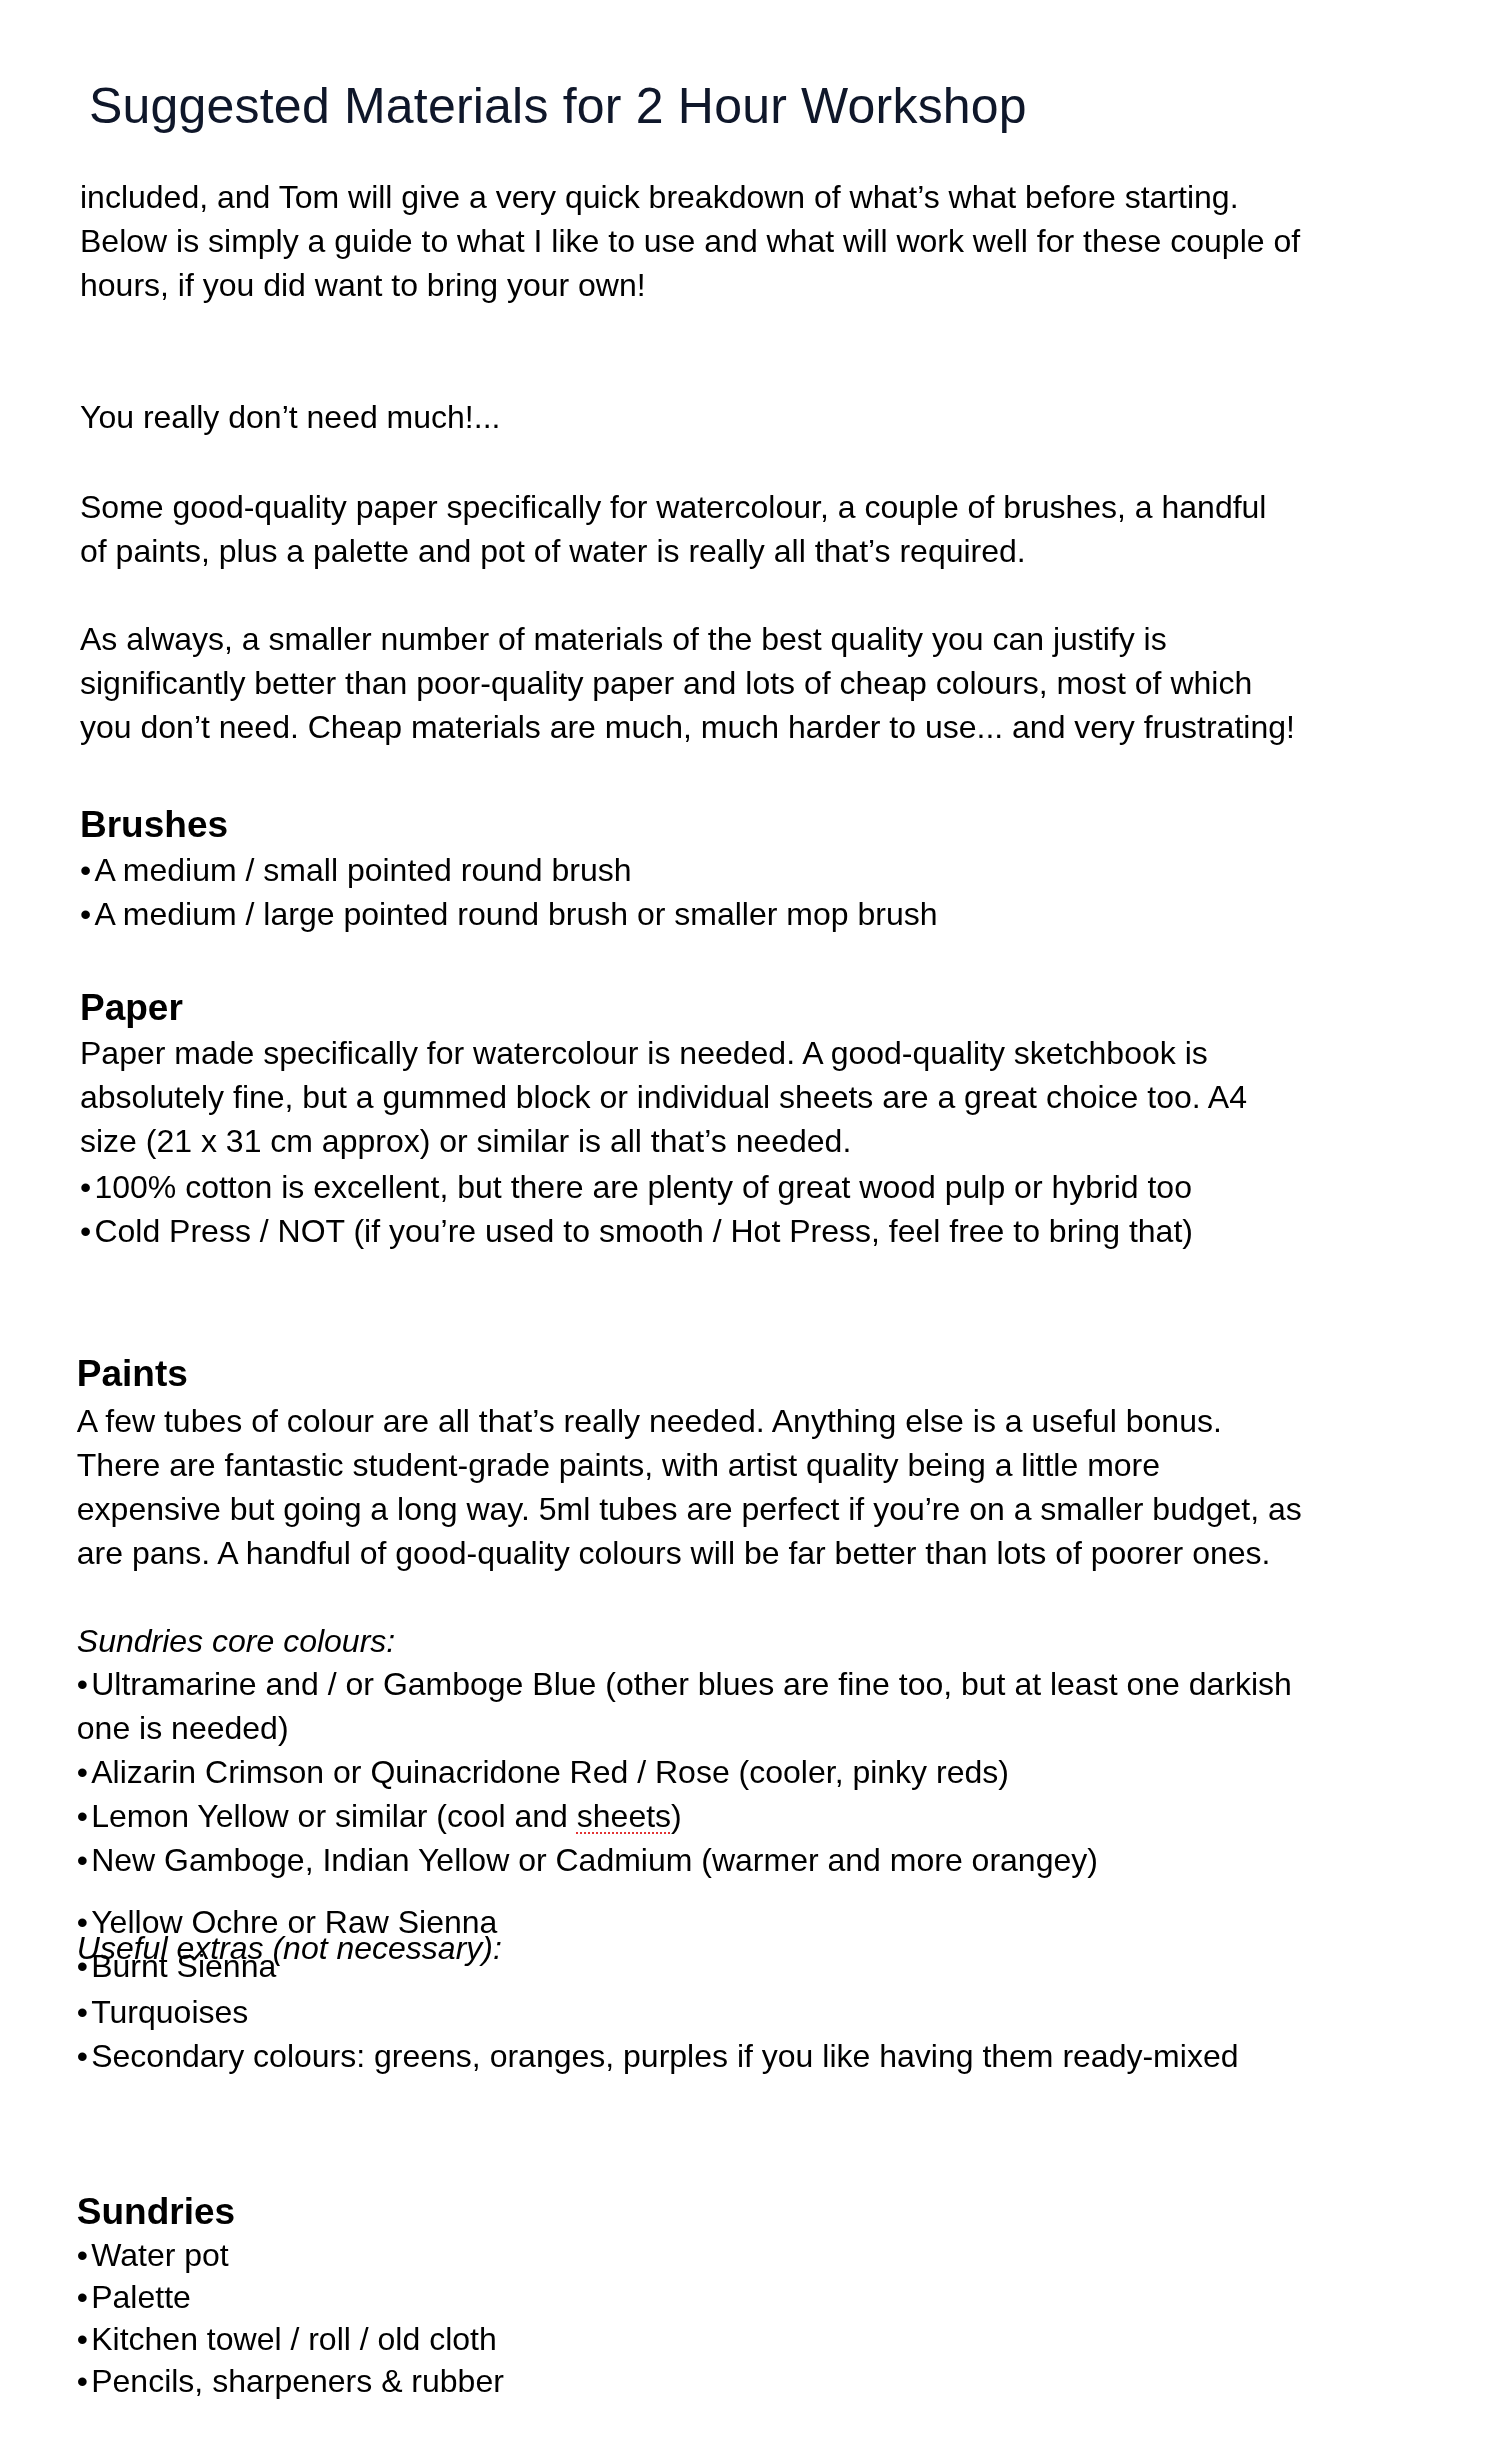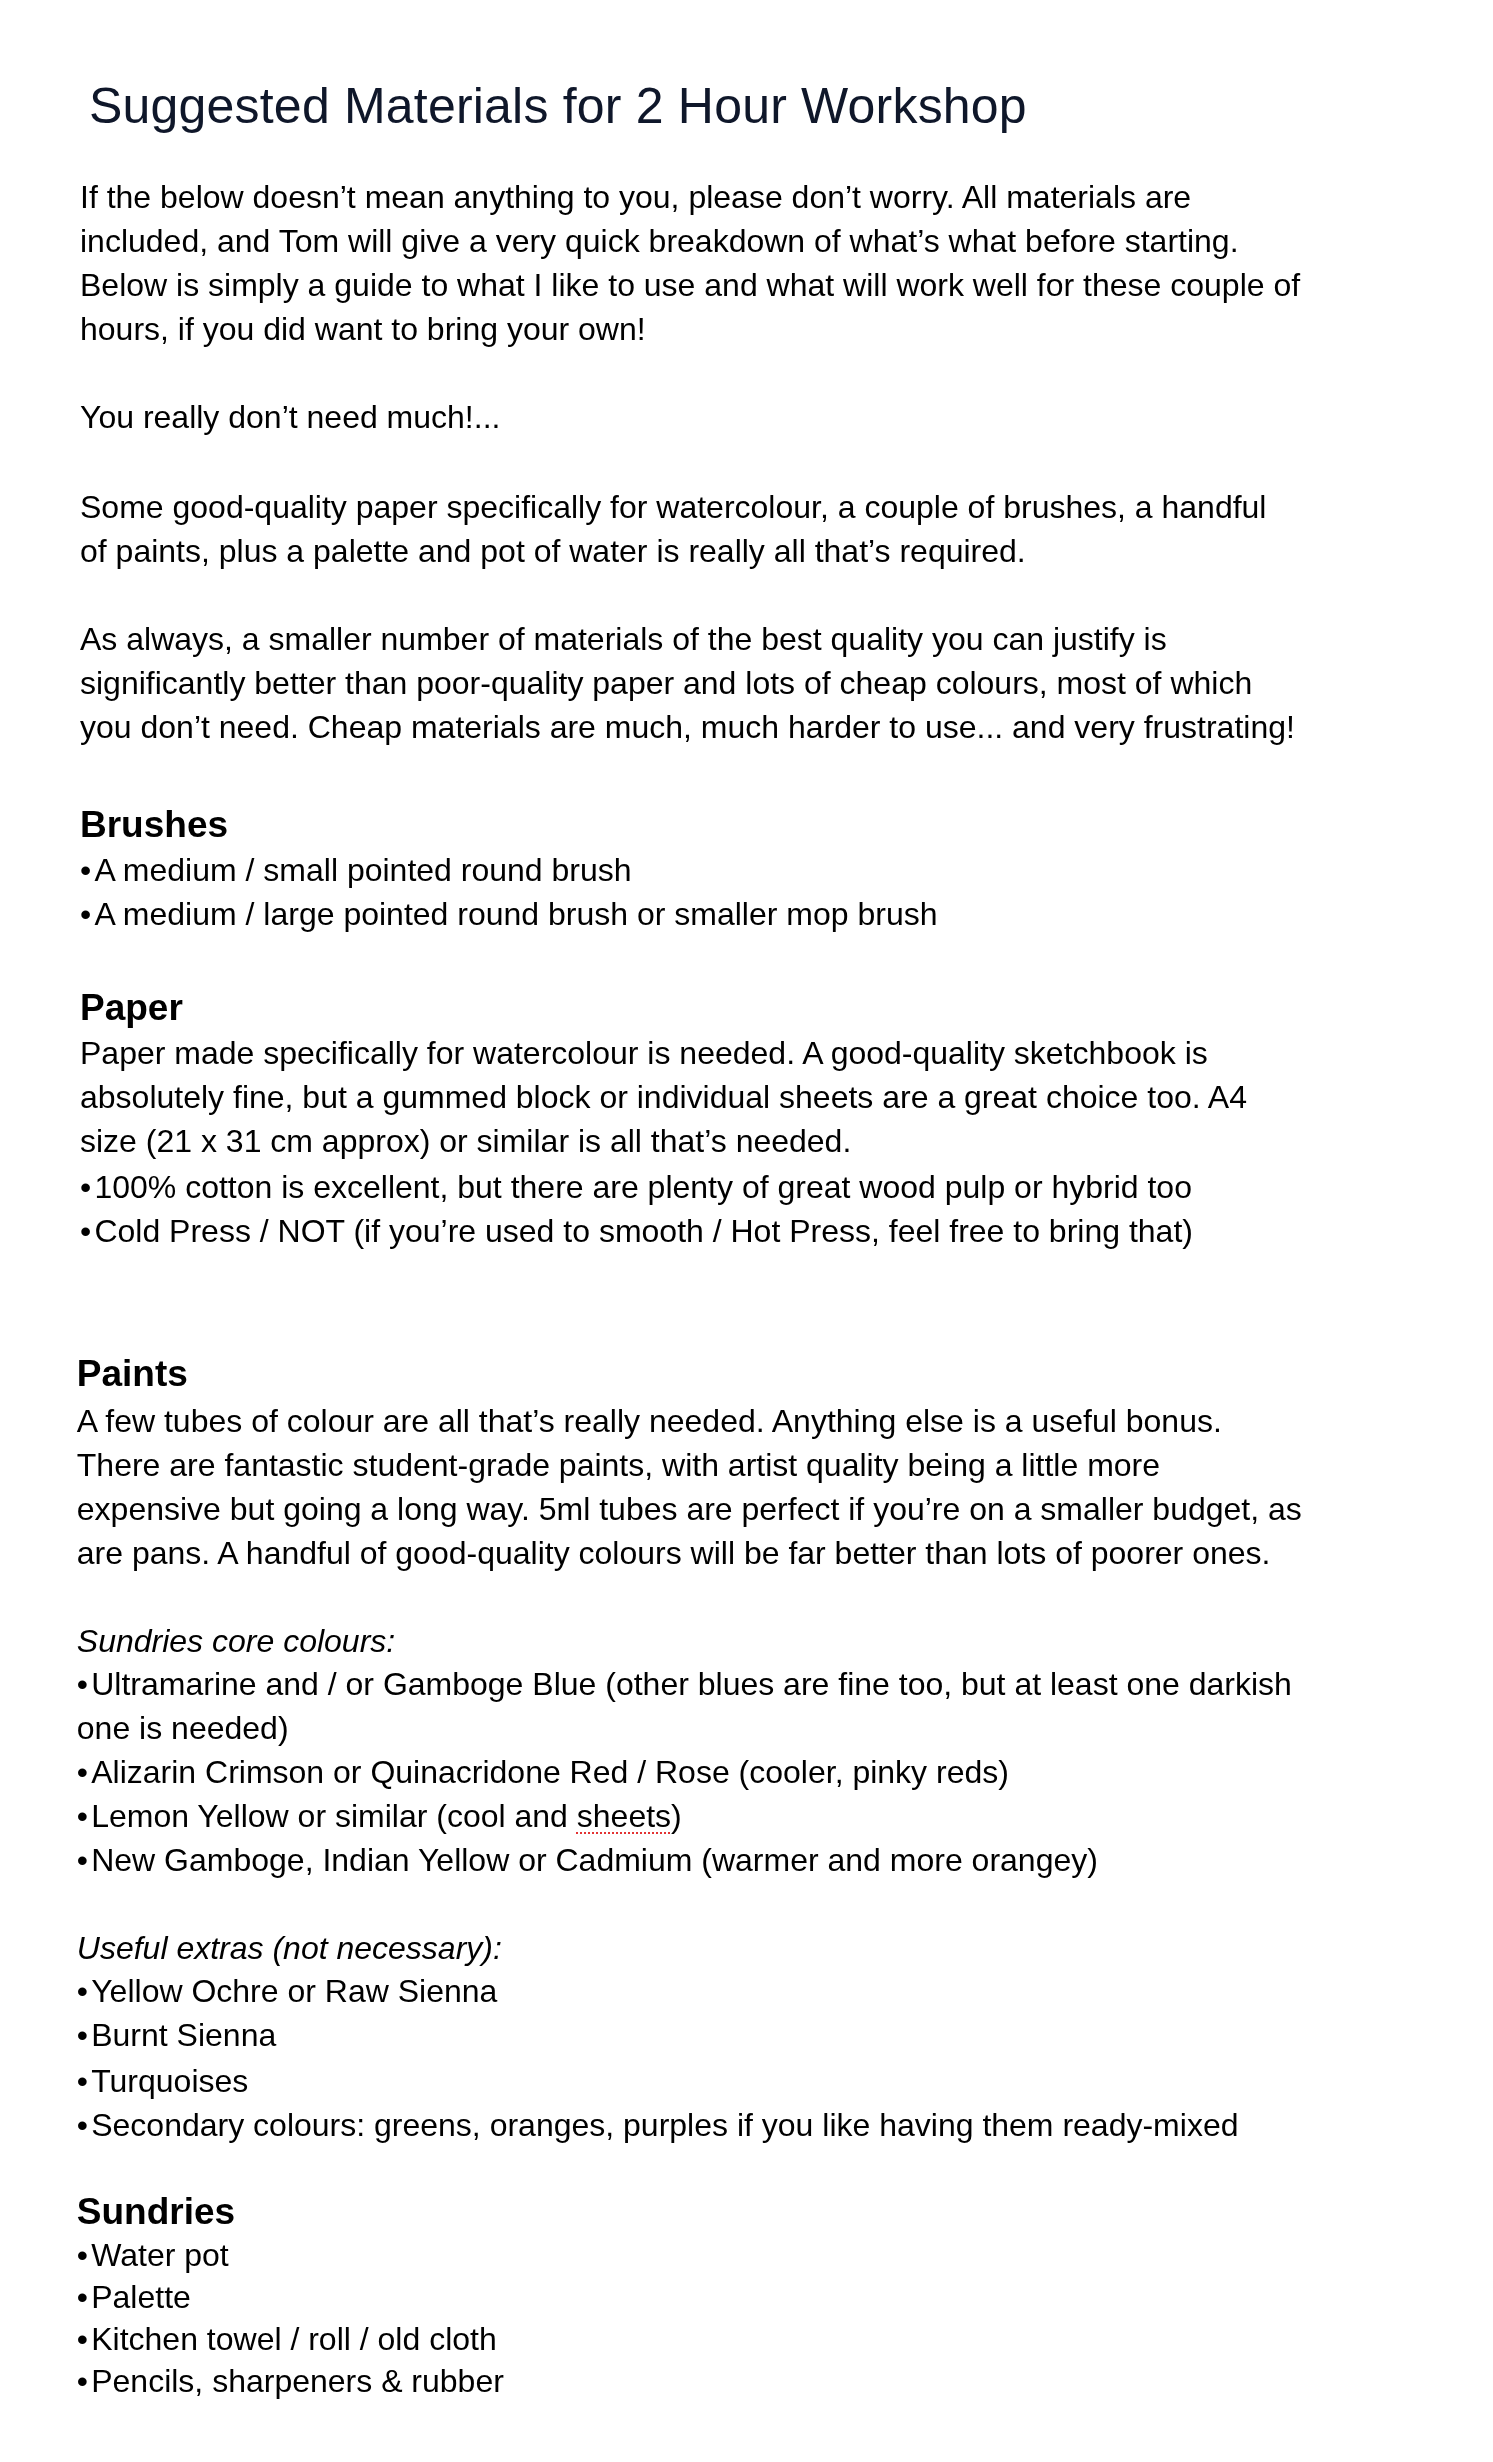--- a/index.html
+++ b/index.html
@@ -61,21 +61,20 @@
   }
 </style>
 </head>
 <body>
 
 <div class="doc">
 
   <h1 class="title">Suggested Materials for 2 Hour Workshop</h1>
 
   <p class="block" style="top:175px;">
-    <span class="line">If the below doesn’t mean anything to you, please don’t worry. All materials are</span>
     <span class="line">included, and Tom will give a very quick breakdown of what’s what before starting.</span>
     <span class="line">Below is simply a guide to what I like to use and what will work well for these couple of</span>
     <span class="line">hours, if you did want to bring your own!</span>
   </p>
 
   <p class="block" style="top:395px;">
     <span class="line">You really don’t need much!...</span>
   </p>
 
   <p class="block" style="top:485px;">
@@ -121,21 +120,21 @@
     <li><span class="bullet">•</span><span>Ultramarine and / or Gamboge Blue (other blues are fine too, but at least one darkish</span></li>
     <li><span>one is needed)</span></li>
     <li><span class="bullet">•</span><span>Alizarin Crimson or Quinacridone Red / Rose (cooler, pinky reds)</span></li>
     <li><span class="bullet">•</span><span>Lemon Yellow or similar (cool and </span><span class="spell">sheets</span><span>)</span></li>
     <li><span class="bullet">•</span><span>New Gamboge, Indian Yellow or Cadmium (warmer and more orangey)</span></li>
   </ul>
 
   <p class="block shift italic" style="top:1926px;">
     <span class="line">Useful extras (not necessary):</span>
   </p>
-  <ul class="bullets block shift" style="top:1969px;">
+  <ul class="bullets block shift" style="top:1900px;">
     <li><span class="bullet">•</span><span>Yellow Ochre or Raw Sienna</span></li>
     <li><span class="bullet">•</span><span>Burnt Sienna</span></li>
     <li style="margin-top:2.4px;"><span class="bullet">•</span><span>Turquoises</span></li>
     <li><span class="bullet">•</span><span>Secondary colours: greens, oranges, purples if you like having them ready-mixed</span></li>
   </ul>
 
   <h2 class="heading shift" style="top:2189px;">Sundries</h2>
   <ul class="bullets block shift" style="top:2234px; line-height:42px;">
     <li><span class="bullet">•</span><span>Water pot</span></li>
     <li><span class="bullet">•</span><span>Palette</span></li>

